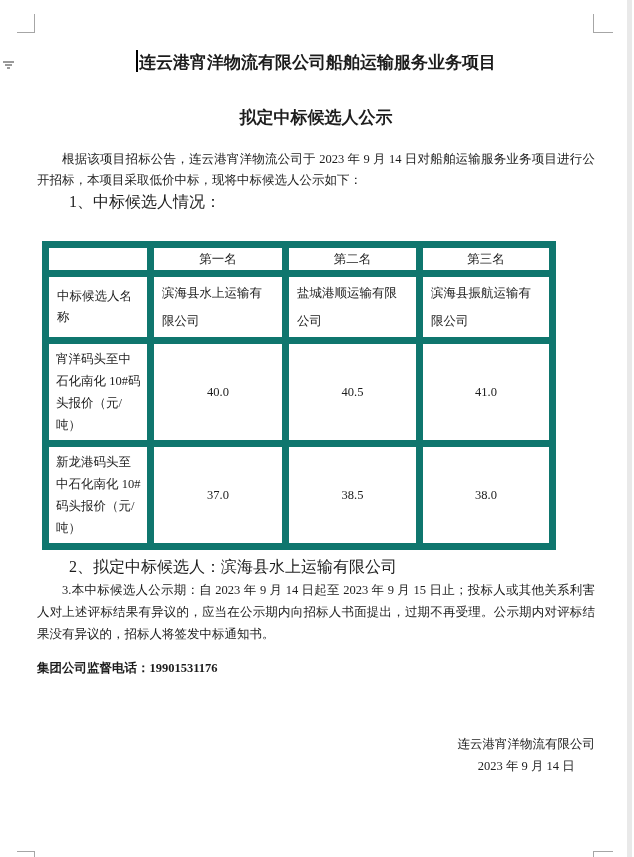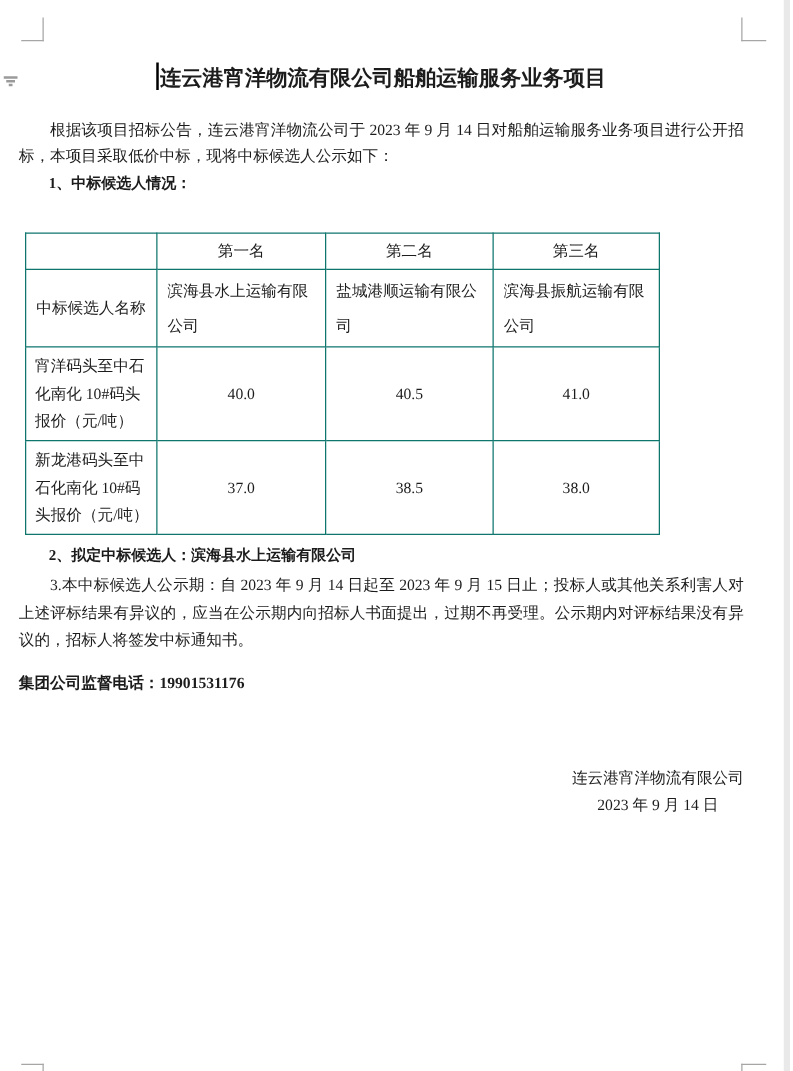--- a/index.html
+++ b/index.html
@@ -30,21 +30,21 @@
   .bl-v { left: 34px; top: 851px; width: 1px; height: 6px; }
   .br-h { left: 593px; top: 851px; width: 20px; height: 1px; }
   .br-v { left: 593px; top: 851px; width: 1px; height: 6px; }
   
   .margin-marker { position: absolute; left: 2px; top: 61px; width: 12px; height: 8px; }
   .margin-marker span { display: block; background: #9a9a9a; height: 2px; margin: 0 auto 1px auto; }
   .mm1 { width: 11px; } .mm2 { width: 7px; } .mm3 { width: 3px; }
 
   .content {
     position: relative;
-    padding: 50px 39px 0 15px;
+    padding: 50px 39px 0 37px;
   }
   .doc-title {
     text-align: center;
     font-weight: bold;
     font-size: 17px;
     line-height: 24px;
     white-space: nowrap;
   }
   .cursor {
     display: inline-block;
@@ -61,35 +61,34 @@
     margin-top: 31px;
   }
   .para {
     font-size: 12.5px;
     line-height: 21px;
     text-align: justify;
     text-indent: 2em;
     margin-top: 19px;
   }
   .list-line {
-    font-size: 12px;
+    font-size: 16px;
     line-height: 21px;
     text-indent: 2em;
-    font-weight: bold;
   }
   .bid-table {
     border-collapse: collapse;
     margin-top: 29px;
     margin-left: 5px;
     table-layout: fixed;
     width: 507px;
     font-size: 12.5px;
   }
   .bid-table td {
-    border: 1px solid #0f766e;
+    border: 7px solid #0f766e;
     vertical-align: middle;
     overflow: hidden;
   }
   .row-head td { height: 29px; text-align: center; }
   .row-name td { height: 62px; line-height: 28px; padding: 2px 8px; }
   .row-name td.lbl { text-align: left; padding-left: 8px; line-height: 21px; }
   .row-price td { height: 66px; text-align: center; }
   .row-price td.lbl {
     text-align: left;
     padding: 4px 5px 4px 7px;
@@ -140,20 +139,21 @@
   <div class="margin-marker">
     <span class="mm1"></span>
       <span class="mm2"></span>
       <span class="mm3"></span>
   </div>
 
   <div class="content">
 
     <div class="doc-title"><span class="cursor"></span><span>连云港宵洋物流有限公司船舶运输服务业务项目</span></div>
 
+    <div class="doc-subtitle">拟定中标候选人公示</div>
 
     <div class="para">根据该项目招标公告，连云港宵洋物流公司于 2023 年 9 月 14 日对船舶运输服务业务项目进行公开招标，本项目采取低价中标，现将中标候选人公示如下：</div>
 
     <div class="list-line">1、中标候选人情况：</div>
 
     <table class="bid-table">
       <colgroup>
         <col style="width:105px">
           <col style="width:135px">
           <col style="width:134px">

